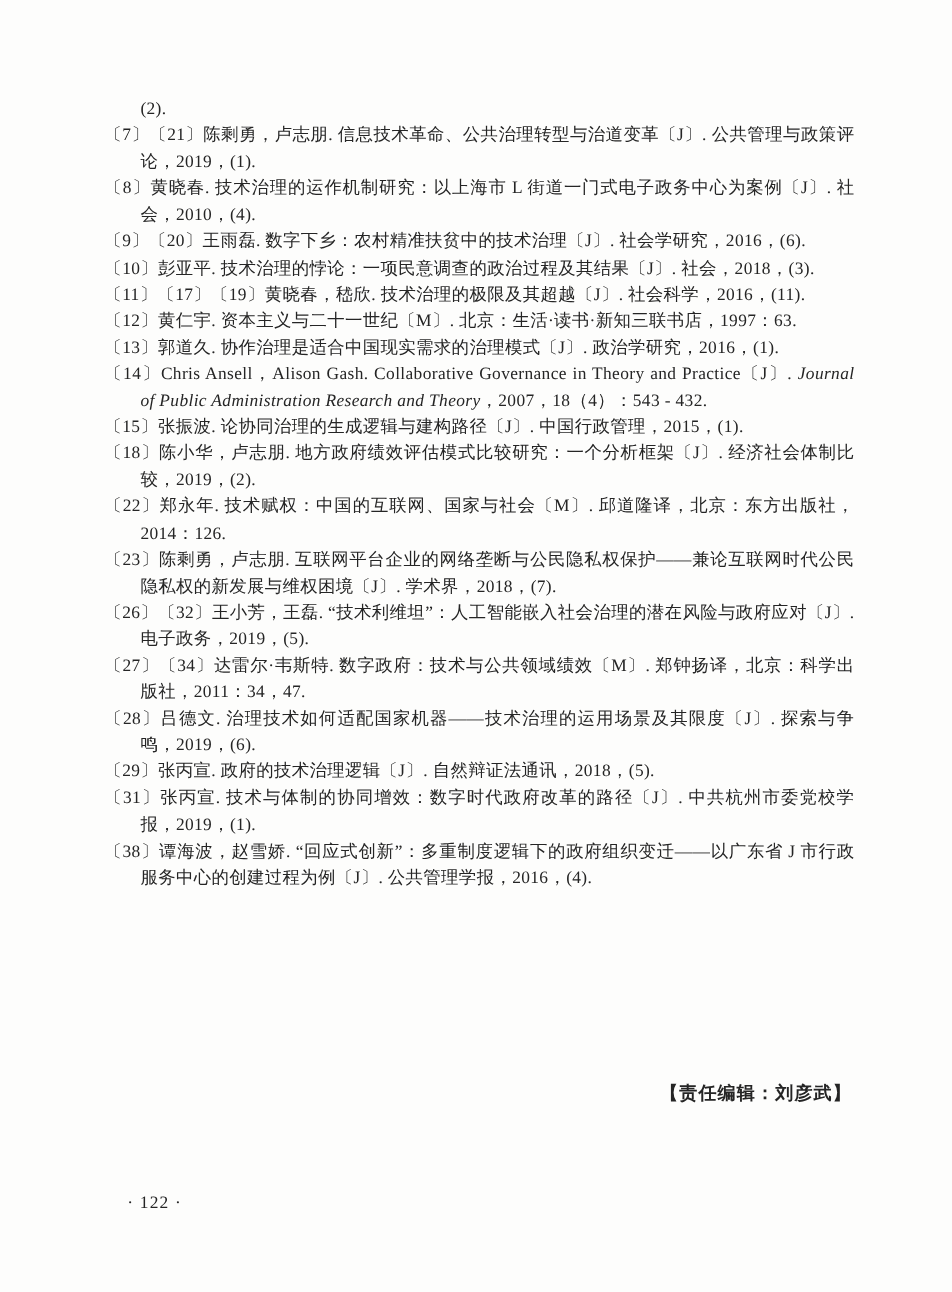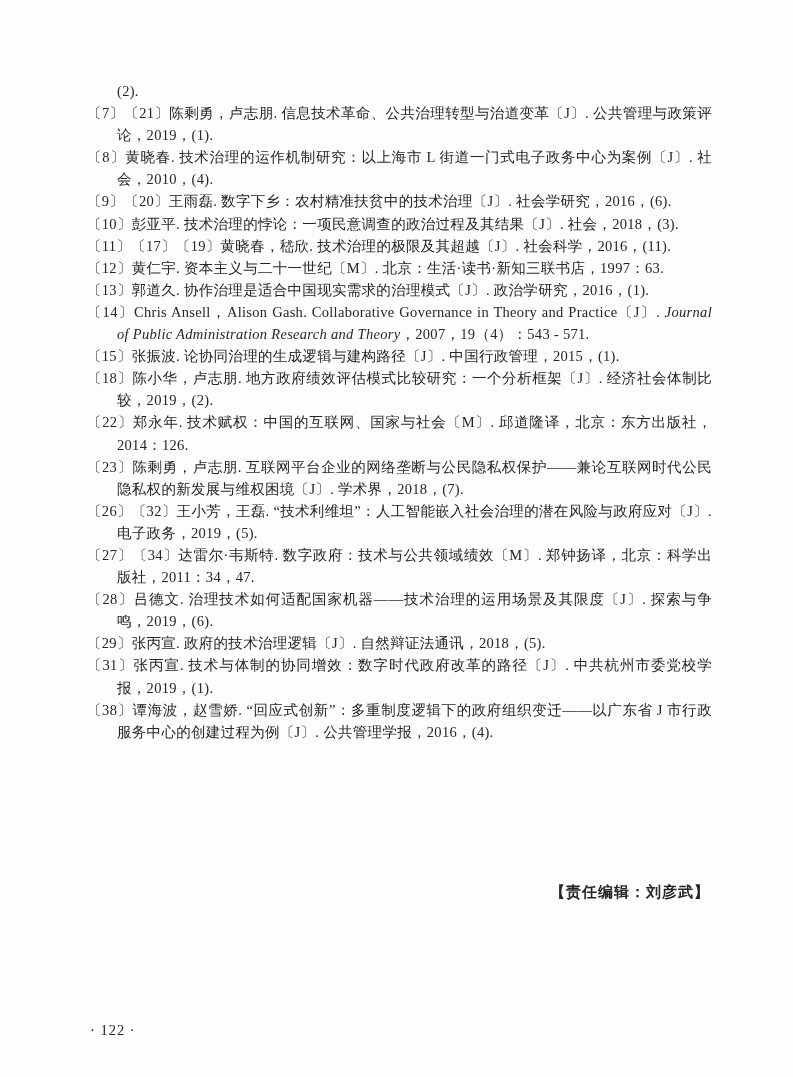--- a/index.html
+++ b/index.html
@@ -35,55 +35,54 @@
   }
   .ref {
     padding-left: 30px;
     text-indent: -30px;
   }
   .journal {
     font-style: italic;
   }
   .editor-note {
     position: absolute;
-    top: 883px;
+    top: 902px;
     right: 83px;
     font-size: 15px;
     font-weight: bold;
     font-family: "Liberation Sans", "DejaVu Sans", sans-serif;
     letter-spacing: 1px;
   }
   .page-number {
     position: absolute;
     top: 995px;
-    left: 90px;
+    left: 106px;
     font-size: 14.5px;
     letter-spacing: 1px;
-    margin-top: 27px;
   }
 </style>
 </head>
 <body>
 
 <div class="page">
 
   <div class="content">
 
     <div class="carryover">(2).</div>
 
     <div class="ref">〔7〕〔21〕陈剩勇，卢志朋. 信息技术革命、公共治理转型与治道变革〔J〕. 公共管理与政策评论，2019，(1).</div>
     <div class="ref">〔8〕黄晓春. 技术治理的运作机制研究：以上海市 L 街道一门式电子政务中心为案例〔J〕. 社会，2010，(4).</div>
     <div class="ref">〔9〕〔20〕王雨磊. 数字下乡：农村精准扶贫中的技术治理〔J〕. 社会学研究，2016，(6).</div>
     <div class="ref">〔10〕彭亚平. 技术治理的悖论：一项民意调查的政治过程及其结果〔J〕. 社会，2018，(3).</div>
     <div class="ref">〔11〕〔17〕〔19〕黄晓春，嵇欣. 技术治理的极限及其超越〔J〕. 社会科学，2016，(11).</div>
     <div class="ref">〔12〕黄仁宇. 资本主义与二十一世纪〔M〕. 北京：生活·读书·新知三联书店，1997：63.</div>
     <div class="ref">〔13〕郭道久. 协作治理是适合中国现实需求的治理模式〔J〕. 政治学研究，2016，(1).</div>
 
     <div class="ref">
-      <span>〔14〕Chris Ansell，Alison Gash. Collaborative Governance in Theory and Practice〔J〕. </span><em class="journal">Journal of Public Administration Research and Theory</em><span>，2007，19（4）：543 - 571.</span>
+      <span>〔14〕Chris Ansell，Alison Gash. Collaborative Governance in Theory and Practice〔J〕. </span><em class="journal">Journal of Public Administration Research and Theory</em><span>，2007，18（4）：543 - 432.</span>
     </div>
 
     <div class="ref">〔15〕张振波. 论协同治理的生成逻辑与建构路径〔J〕. 中国行政管理，2015，(1).</div>
     <div class="ref">〔18〕陈小华，卢志朋. 地方政府绩效评估模式比较研究：一个分析框架〔J〕. 经济社会体制比较，2019，(2).</div>
     <div class="ref">〔22〕郑永年. 技术赋权：中国的互联网、国家与社会〔M〕. 邱道隆译，北京：东方出版社，2014：126.</div>
     <div class="ref">〔23〕陈剩勇，卢志朋. 互联网平台企业的网络垄断与公民隐私权保护——兼论互联网时代公民隐私权的新发展与维权困境〔J〕. 学术界，2018，(7).</div>
     <div class="ref">〔26〕〔32〕王小芳，王磊. “技术利维坦”：人工智能嵌入社会治理的潜在风险与政府应对〔J〕. 电子政务，2019，(5).</div>
     <div class="ref">〔27〕〔34〕达雷尔·韦斯特. 数字政府：技术与公共领域绩效〔M〕. 郑钟扬译，北京：科学出版社，2011：34，47.</div>
     <div class="ref">〔28〕吕德文. 治理技术如何适配国家机器——技术治理的运用场景及其限度〔J〕. 探索与争鸣，2019，(6).</div>
     <div class="ref">〔29〕张丙宣. 政府的技术治理逻辑〔J〕. 自然辩证法通讯，2018，(5).</div>

